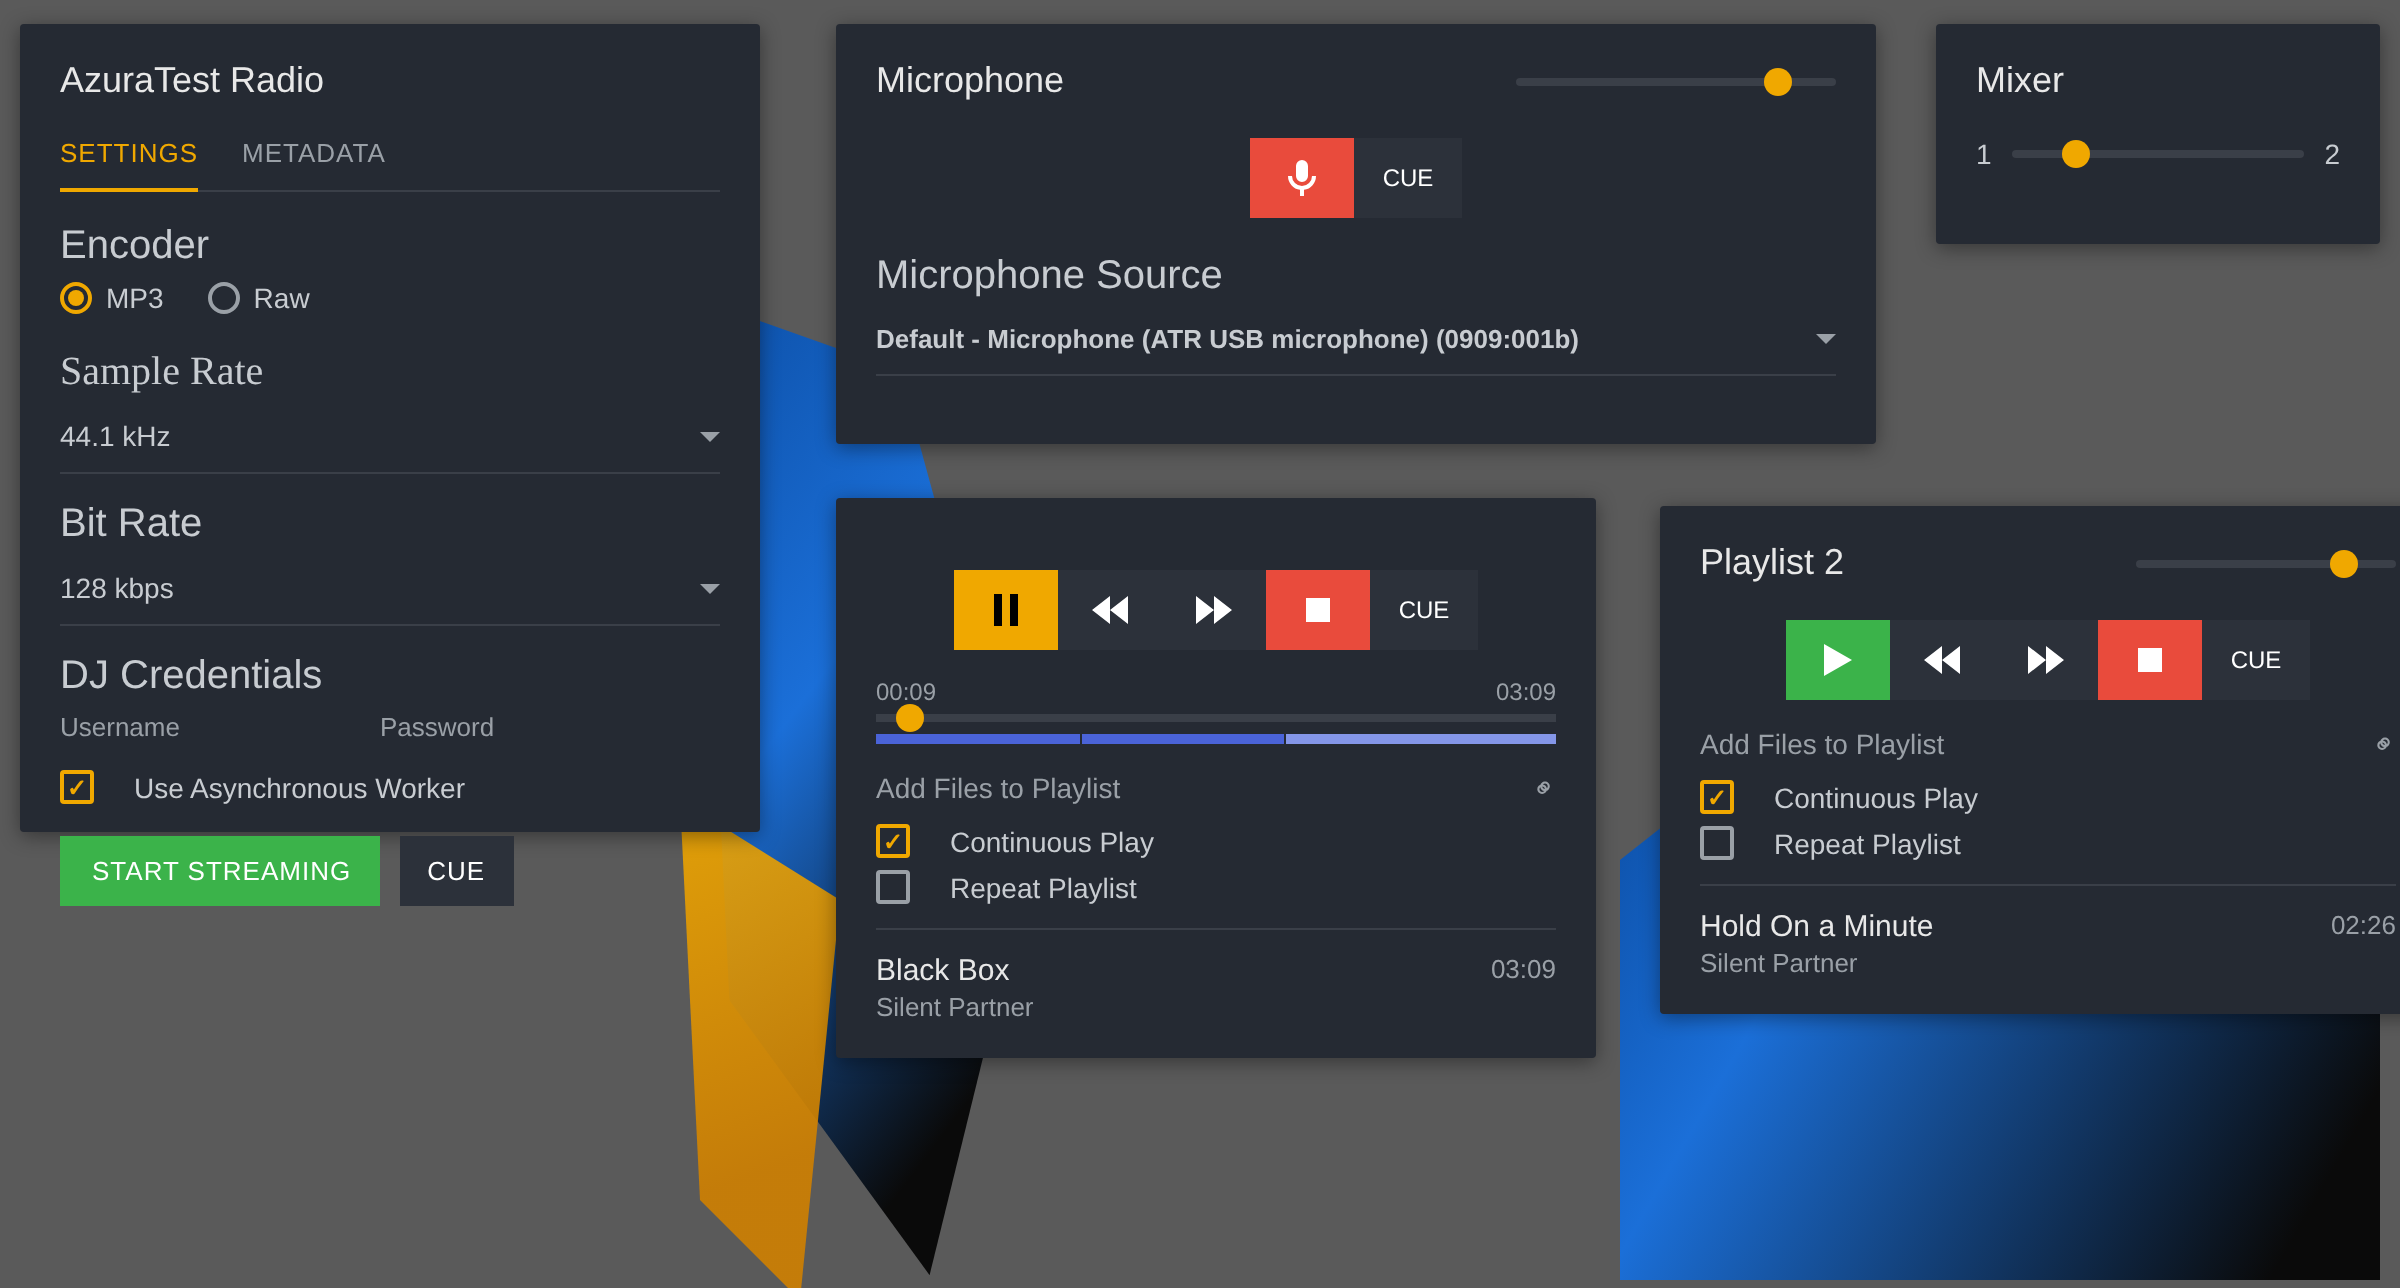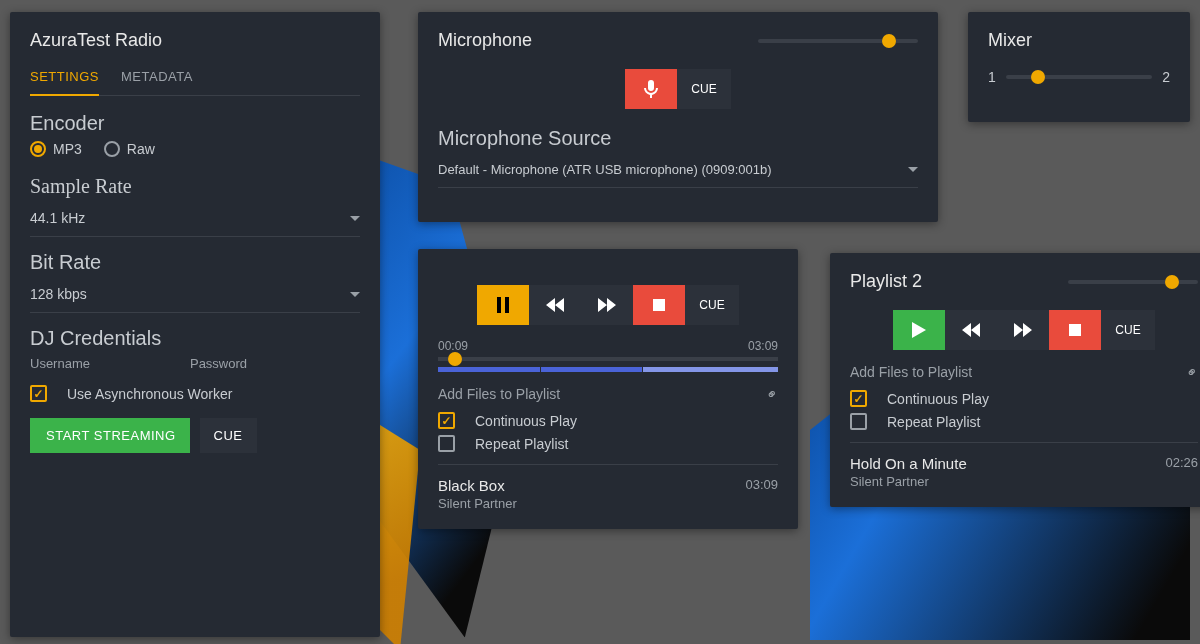--- a/index.html
+++ b/index.html
@@ -88,21 +88,21 @@
   .mixer-row .slider{flex:1;}
   svg{display:block;}
 </style>
 </head>
 <body>
 
 <div class="deco deco1"></div>
 <div class="deco deco2"></div>
 <div class="deco deco3"></div>
 
-<div class="card" style="left:10px;top:12px;width:370px;height:625px;">
+<div class="card" style="left:10px;top:12px;width:370px;height:404px;">
   <div class="title">AzuraTest Radio</div>
   <div class="tabs">
     <div class="tab active">SETTINGS</div>
     <div class="tab">METADATA</div>
   </div>
 
   <div class="section-label">Encoder</div>
   <div class="radio-row">
     <div class="radio sel">
       <span class="ring">
@@ -154,21 +154,21 @@
   </div>
   <div class="mic-btns">
     <div class="sqbtn red">
       <svg width="16" height="18" viewBox="0 0 16 18">
           <path fill="#fff" d="M8 0a3 3 0 0 0-3 3v5a3 3 0 0 0 6 0V3a3 3 0 0 0-3-3zm5 8a5 5 0 0 1-10 0H1a7 7 0 0 0 6 6.9V18h2v-3.1A7 7 0 0 0 15 8h-2z"></path>
         </svg>
     </div>
     <div class="sqbtn wide">CUE</div>
   </div>
   <div class="section-label">Microphone Source</div>
-  <div class="select" style="border-bottom:1px solid var(--line);">
+  <div class="select" style="border-bottom:1px solid var(--line);font-weight:bold;">
     <span class="val" style="font-size:13px;">Default - Microphone (ATR USB microphone) (0909:001b)</span>
     <span class="caret"></span>
   </div>
 </div>
 
 <div class="card" style="left:968px;top:12px;width:222px;height:110px;">
   <div class="title" style="margin-bottom:18px;">Mixer</div>
   <div class="mixer-row">
     <span>1</span>
     <div class="slider">

